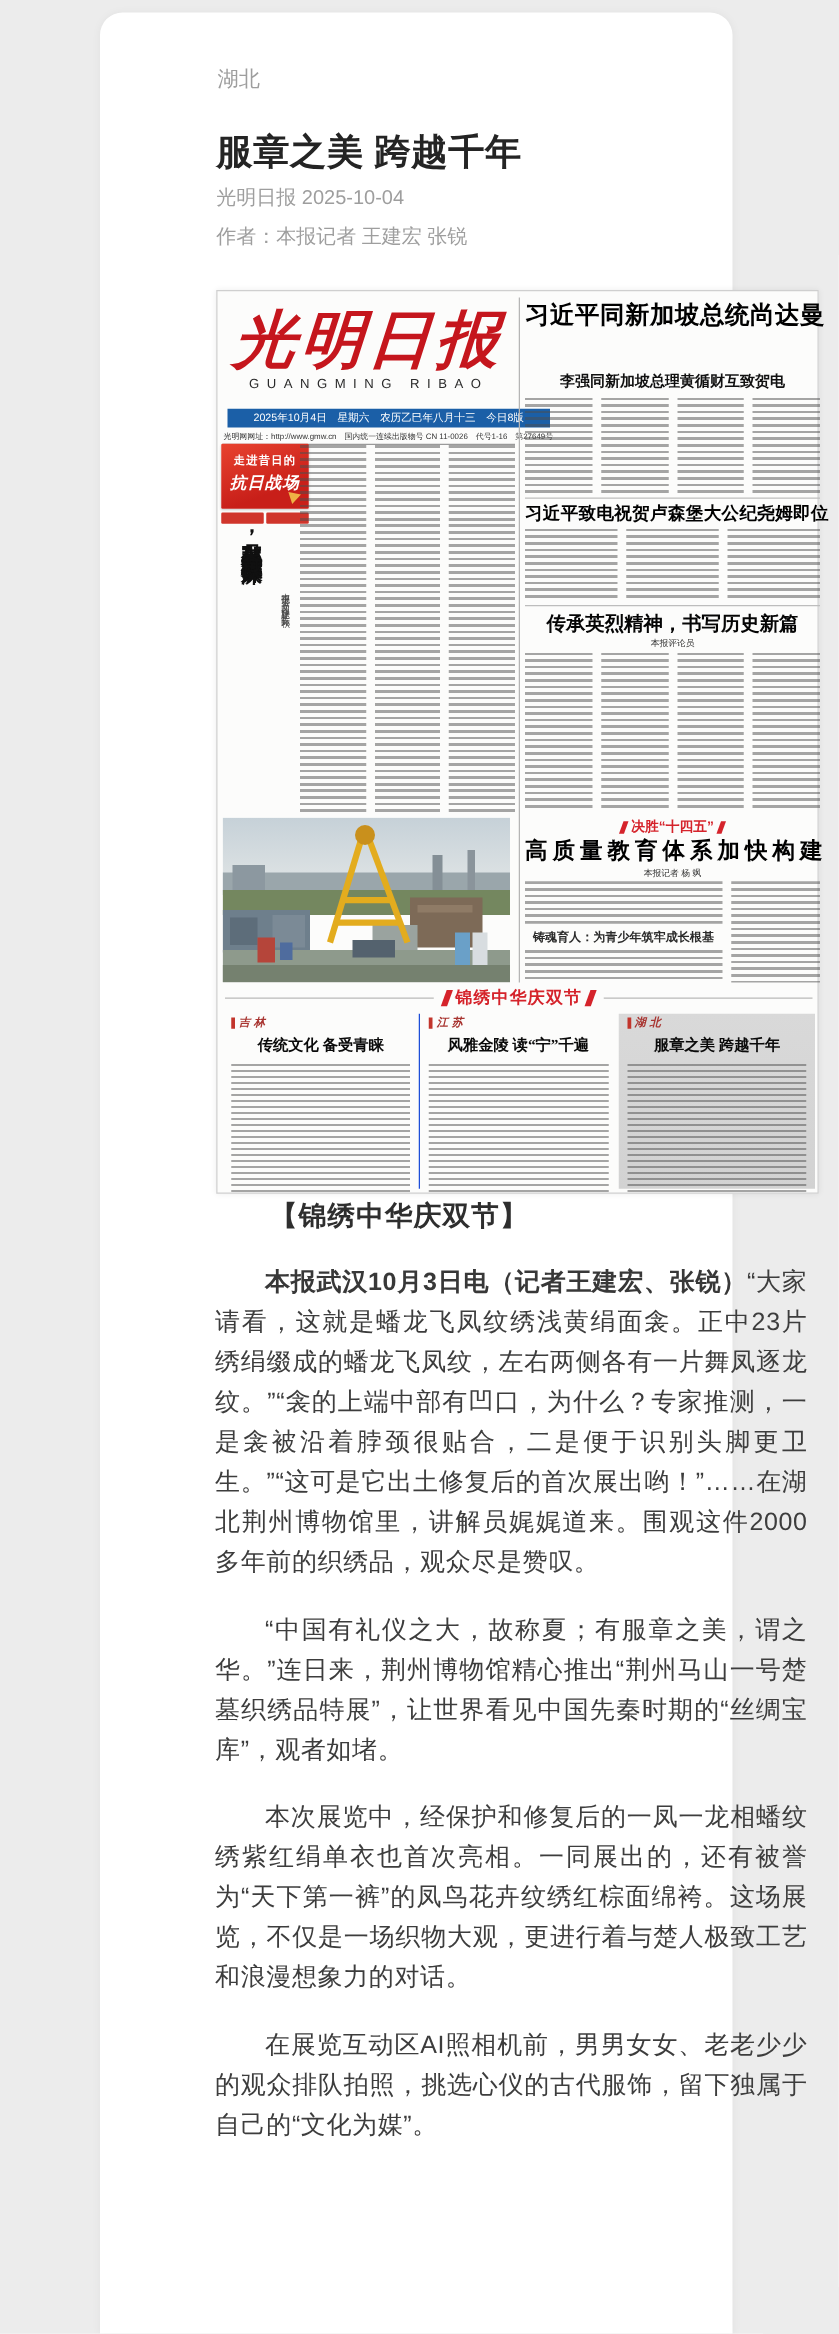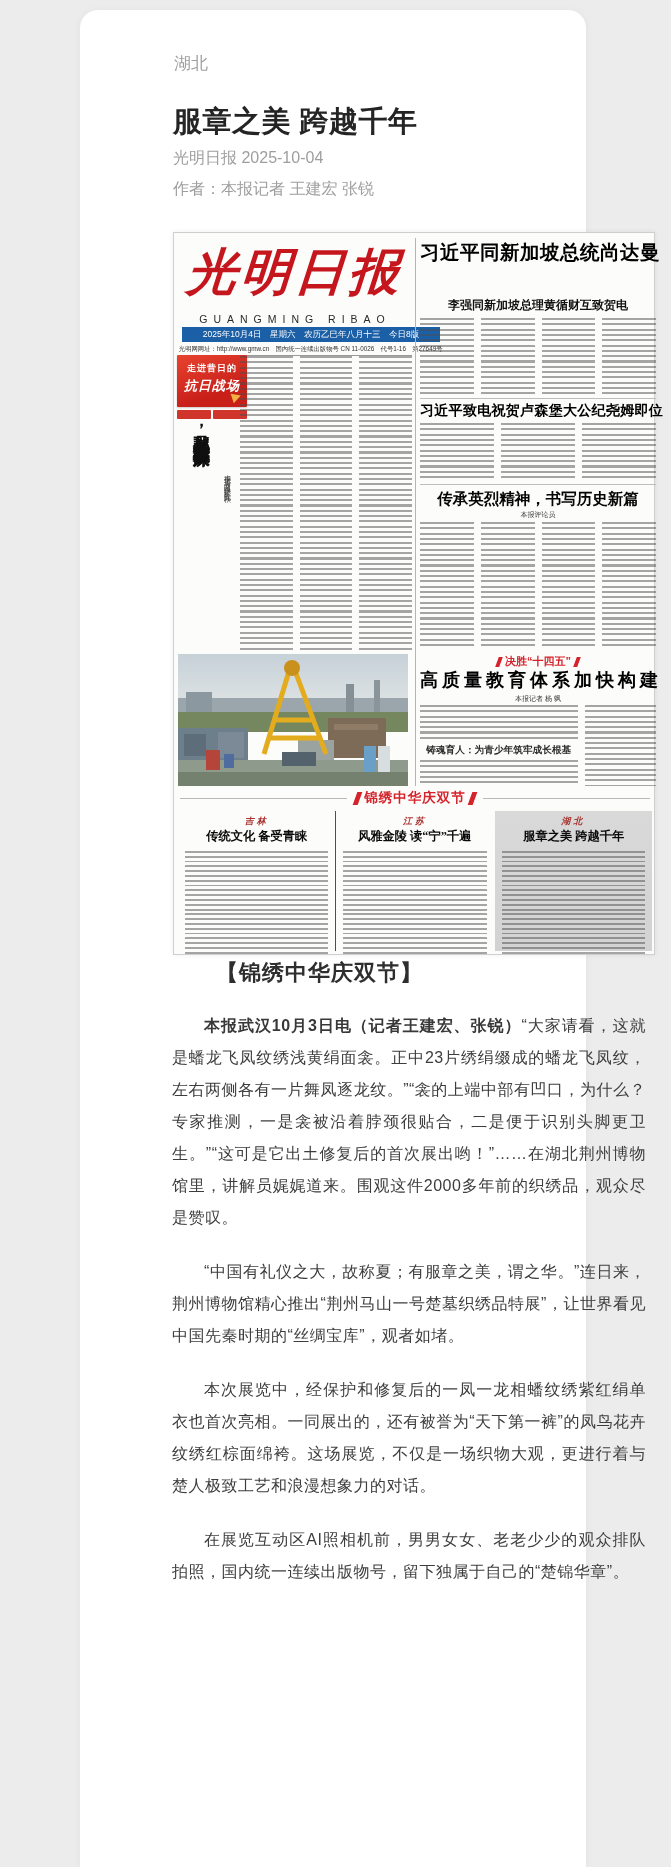--- a/index.html
+++ b/index.html
@@ -29,21 +29,21 @@
     box-sizing:border-box;
   }
   .paper *{box-sizing:border-box;}
   .masthead{
     left:6px;top:2px;width:230px;height:74px;text-align:center;
     font-family:"Liberation Serif",serif;font-weight:bold;font-style:italic;
     font-size:50px;line-height:74px;color:#c5161d;letter-spacing:4px;
     transform:skewX(-4deg);white-space:nowrap;
   }
   .masthead-latin{
-    left:6px;top:80px;width:230px;text-align:center;
+    left:6px;top:68px;width:230px;text-align:center;
     font-size:10.5px;color:#2a2a2a;letter-spacing:6px;white-space:nowrap;
   }
   .datebar{
     left:8px;top:94px;width:258px;height:15px;background:#1b5fa7;
     color:#fff;font-size:8.5px;line-height:15px;text-align:center;white-space:nowrap;
   }
   .infoline{
     left:0px;top:112px;width:240px;text-align:center;
     font-size:6.6px;color:#333;white-space:nowrap;transform:scale(.96);
   }
@@ -127,41 +127,41 @@
   .sdivider{left:6px;top:556px;width:470px;display:flex;align-items:center;gap:8px;}
   .sdivider .line{flex:1;height:1px;background:#b9b9b9;}
   .sdivider .label{display:flex;align-items:center;gap:4px;}
   .sdivider .label span{color:#d5232b;font-size:13.5px;font-weight:900;letter-spacing:1px;white-space:nowrap;}
 
   
   .regrow{left:4px;top:578px;width:474px;height:140px;display:flex;}
   .rcol{flex:1;padding:0 7px;border-left:1px solid #1d4ed8;position:relative;}
   .rcol:first-child{border-left:none;}
   .rcol.hl{background:linear-gradient(180deg,#d9d9d9,#d2d2d2);border-left:none;margin-left:1px;}
-  .rtag{display:flex;align-items:center;gap:3px;height:12px;margin-top:1px;flex-direction:column;}
+  .rtag{display:flex;align-items:center;gap:3px;height:12px;margin-top:1px;}
   .rtag .bar{width:3px;height:9px;background:#c2352c;}
   .rtag .rg{font-family:"Liberation Serif",serif;font-style:italic;font-weight:bold;
     font-size:9px;color:#a83430;letter-spacing:3px;white-space:nowrap;}
   .rhead{
     margin-top:4px;text-align:center;font-family:"Liberation Serif",serif;
     font-size:12.5px;font-weight:900;color:#0a0a0a;white-space:nowrap;transform:scale(.98);
   }
   .rdense{margin-top:6px;height:104px;}
 
   
   .photo{left:4px;top:421px;width:230px;height:132px;overflow:hidden;}
 
   
   .section-header{
     left:92px;top:948px;width:486px;
     font-size:22px;font-weight:900;color:#2e2e2e;text-indent:2em;letter-spacing:1px;
   }
   .article-body{left:92px;top:1000px;width:486px;}
   .article-body p{
-    margin:0 12px 22px 0;font-size:16px;line-height:32px;color:#3d3d3d;
+    margin:0 12px 22px 0;font-size:20px;line-height:32px;color:#3d3d3d;
     text-align:justify;text-indent:2em;letter-spacing:.5px;
   }
   .article-body p strong{font-weight:900;color:#383838;}
 </style>
 </head>
 <body>
 
 <div class="card">
 
   <div class="abs category">湖北</div>
@@ -316,16 +316,16 @@
         </div>
       </div>
 
   </div>
 
   <div class="abs section-header">【锦绣中华庆双节】</div>
   <div class="abs article-body" id="article-body">
       <p><strong>本报武汉10月3日电（记者王建宏、张锐）</strong>“大家请看，这就是蟠龙飞凤纹绣浅黄绢面衾。正中23片绣绢缀成的蟠龙飞凤纹，左右两侧各有一片舞凤逐龙纹。”“衾的上端中部有凹口，为什么？专家推测，一是衾被沿着脖颈很贴合，二是便于识别头脚更卫生。”“这可是它出土修复后的首次展出哟！”……在湖北荆州博物馆里，讲解员娓娓道来。围观这件2000多年前的织绣品，观众尽是赞叹。</p>
       <p>“中国有礼仪之大，故称夏；有服章之美，谓之华。”连日来，荆州博物馆精心推出“荆州马山一号楚墓织绣品特展”，让世界看见中国先秦时期的“丝绸宝库”，观者如堵。</p>
       <p>本次展览中，经保护和修复后的一凤一龙相蟠纹绣紫红绢单衣也首次亮相。一同展出的，还有被誉为“天下第一裤”的凤鸟花卉纹绣红棕面绵袴。这场展览，不仅是一场织物大观，更进行着与楚人极致工艺和浪漫想象力的对话。</p>
-      <p>在展览互动区AI照相机前，男男女女、老老少少的观众排队拍照，国内统一连续出版物号，留下独属于自己的“楚锦华章”。</p>
+      <p>在展览互动区AI照相机前，男男女女、老老少少的观众排队拍照，挑选心仪的古代服饰，留下独属于自己的“文化为媒”。</p>
     </div>
 
 </div>
 
 </body></html>

